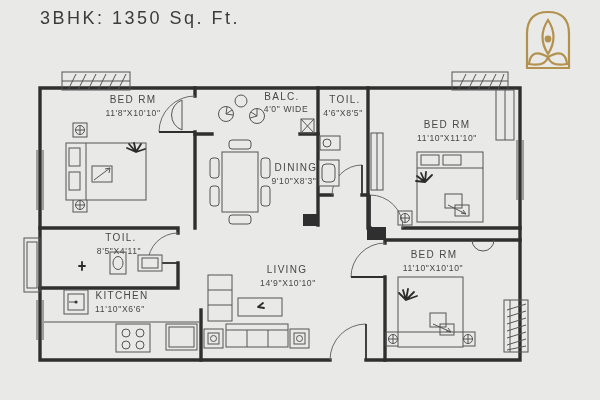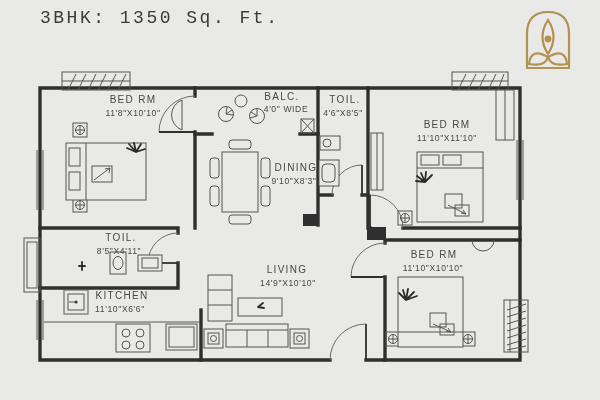--- a/index.html
+++ b/index.html
@@ -3,21 +3,21 @@
 <meta charset="utf-8">
 <style>
   html,body{margin:0;padding:0;background:#e9e9e7;}
   .stage{
     position:relative;width:600px;height:400px;background:#e9e9e7;
     font-family:"Liberation Sans",sans-serif;overflow:hidden;
   }
   .title{
     position:absolute;left:40px;top:8px;
     font-size:18px;font-weight:500;letter-spacing:2.5px;color:#3b3b3b;
-    font-family:Liberation Mono, monospace;
+    font-family:Liberation Sans, sans-serif;
   }
   svg{position:absolute;left:0;top:0;}
   .wall{stroke:#2f2f2f;stroke-width:3.4;fill:none;stroke-linecap:square;}
   .thin{stroke:#555;stroke-width:1;fill:none;}
   .thinbg{stroke:#555;stroke-width:1;fill:#e9e9e7;}
   .leaf{stroke:#2f2f2f;stroke-width:1.8;fill:none;}
   .arc{stroke:#6a6a6a;stroke-width:1;fill:none;}
   .plant{stroke:#2b2b2b;stroke-width:1.8;fill:none;stroke-linecap:round;}
   .solid{fill:#2f2f2f;stroke:none;}
   .rn{font-size:10px;letter-spacing:1.3px;fill:#474747;text-anchor:middle;font-family:"Liberation Sans",sans-serif;}

